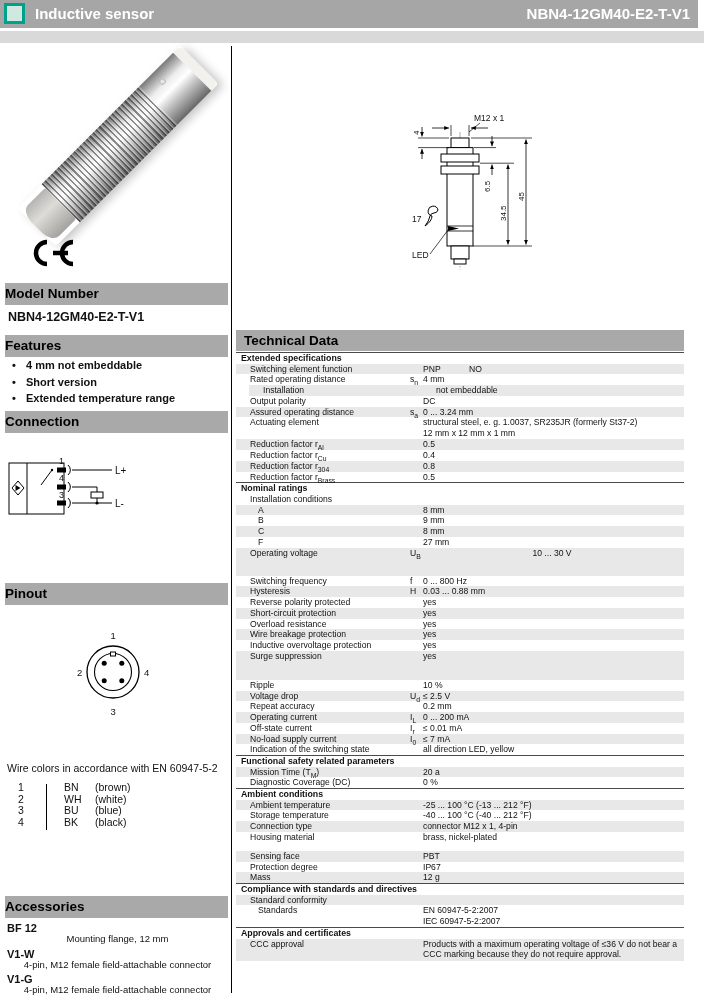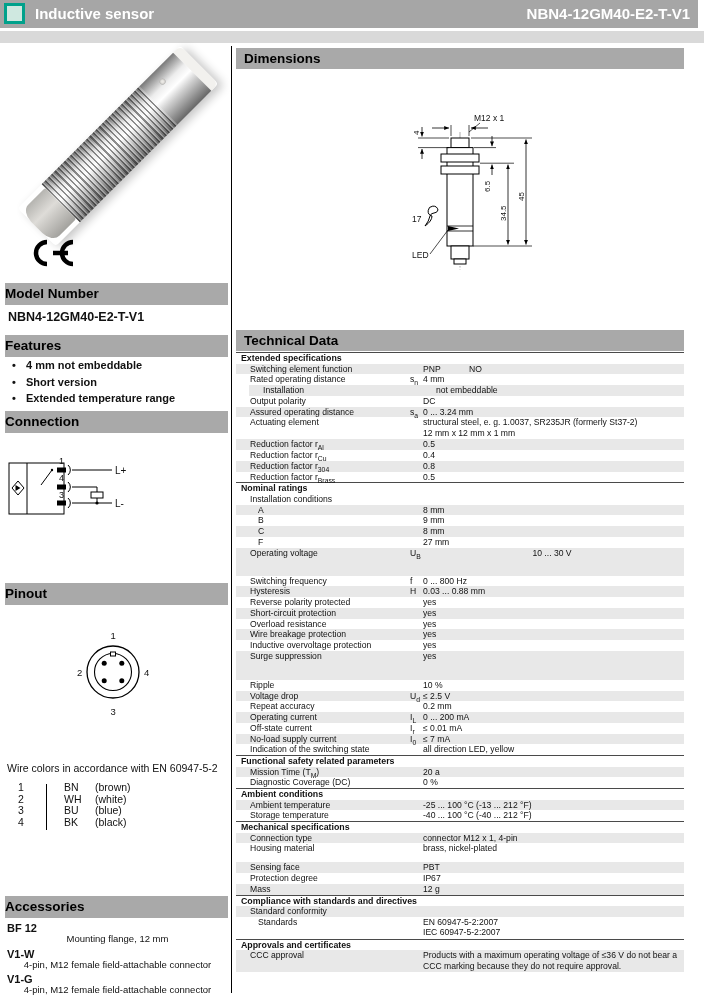--- a/index.html
+++ b/index.html
@@ -179,21 +179,20 @@
   <div class="abs lbar" style="top:896px">Accessories</div>
   <div class="abs acc" id="accessories-list">
       <div class="accname">BF 12</div>
       <div class="accdesc">Mounting flange, 12 mm</div>
       <div class="accname">V1-W</div>
       <div class="accdesc">4-pin, M12 female field-attachable connector</div>
       <div class="accname">V1-G</div>
       <div class="accdesc">4-pin, M12 female field-attachable connector</div>
     </div>
 
-  <div class="abs rbar" style="top:48px">Dimensions</div>
 
   <svg class="abs" style="left:388px;top:108px" width="210" height="185" viewBox="0 0 210 185">
     <defs>
       <marker id="dah" markerWidth="7" markerHeight="5" refX="6" refY="2.5" orient="auto">
         <path d="M0,0 L6,2.5 L0,5 z" fill="#000"></path>
       </marker>
     </defs>
 
     <line x1="72" y1="24" x2="72" y2="162" stroke="#777" stroke-width="0.6" stroke-dasharray="7 2 1.5 2"></line>
 
@@ -394,21 +393,20 @@
       </div>
       <div class="tsec">Ambient conditions</div>
       <div class="trow g" style="height: 10.75px;">
         <span class="tlab">Ambient temperature</span>
         <span class="tval">-25 ... 100 °C (-13 ... 212 °F)</span>
       </div>
       <div class="trow" style="height: 10.75px;">
         <span class="tlab">Storage temperature</span>
         <span class="tval">-40 ... 100 °C (-40 ... 212 °F)</span>
       </div>
-      <div class="tsec">Mechanical specifications</div>
       <div class="trow g" style="height: 10.75px;">
         <span class="tlab">Connection type</span>
         <span class="tval">connector M12 x 1, 4-pin</span>
       </div>
       <div class="trow" style="height: 19px;">
         <span class="tlab">Housing material</span>
         <span class="tval">brass, nickel-plated</span>
       </div>
       <div class="trow g" style="height: 10.75px;">
         <span class="tlab">Sensing face</span>

